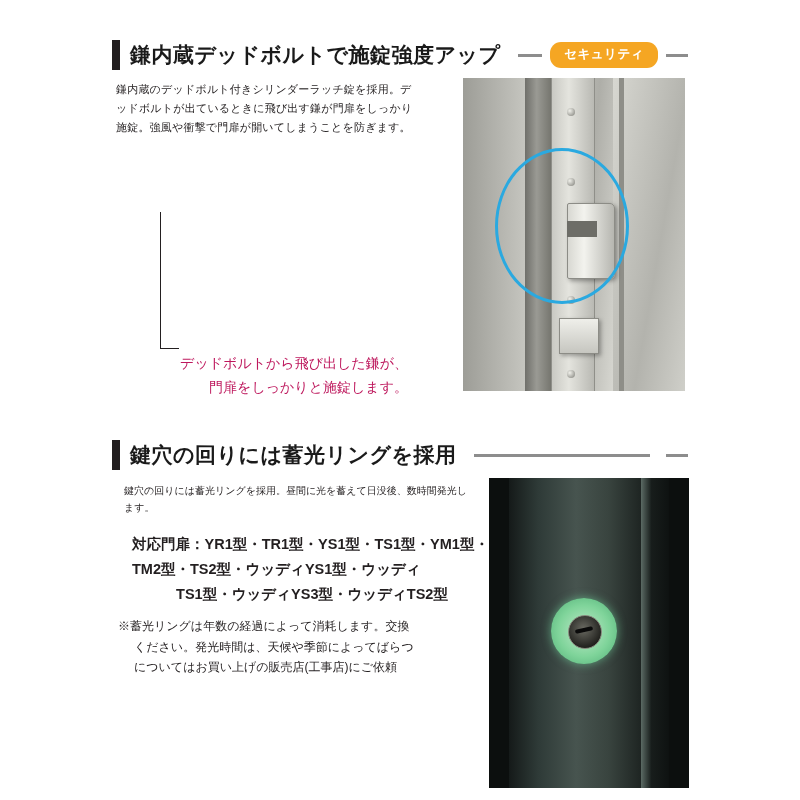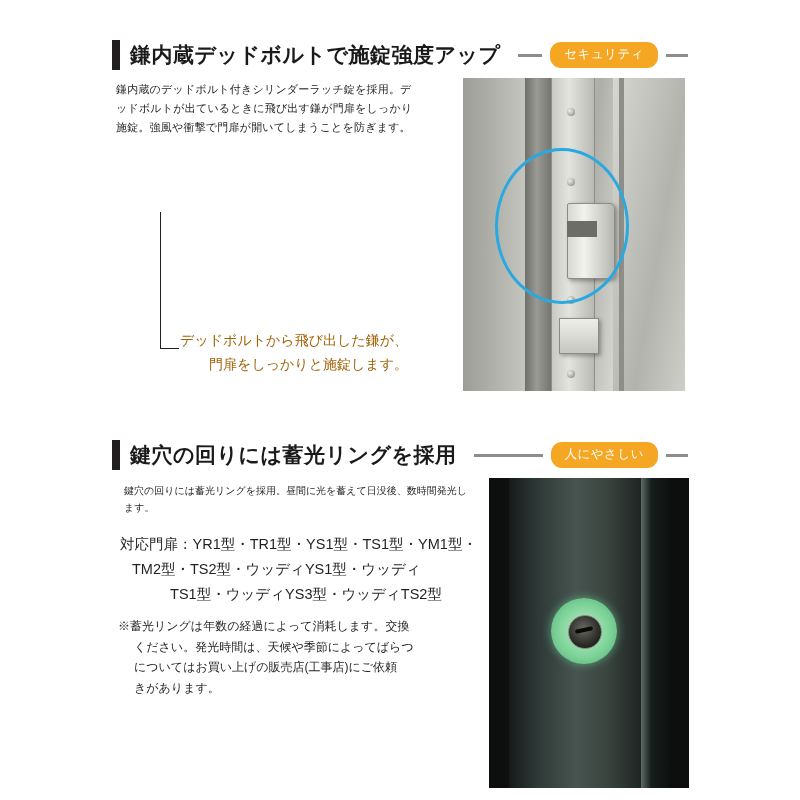--- a/index.html
+++ b/index.html
@@ -48,21 +48,21 @@
     flex: 1 1 auto;
     height: 3px;
     background: #8d8d8d;
     margin: 0 8px;
   }
   .head-badge {
     flex: 0 0 auto;
     background: #f5a623;
     color: #ffffff;
     font-size: 12.5px;
-    font-weight: normal;
+    font-weight: bold;
     border-radius: 11px;
     padding: 4px 14px 5px 14px;
     white-space: nowrap;
     letter-spacing: 0.5px;
   }
   .head-rule-after {
     flex: 0 0 auto;
     width: 22px;
     height: 3px;
     background: #8d8d8d;
@@ -155,24 +155,24 @@
     left: 32px; top: 70px;
     width: 128px; height: 150px;
     border: 3px solid #2aa9e0;
     border-radius: 50%;
   }
 
   
   .caption1 {
     position: absolute;
     left: 176px;
-    top: 329px;
+    top: 352px;
     font-size: 14px;
     line-height: 1.7;
-    color: #a16207;
+    color: #be185d;
     text-align: right;
     width: 232px;
   }
   .leader {
     position: absolute;
     border-left: 1px solid #231f20;
     border-bottom: 1px solid #231f20;
   }
 
   
@@ -224,29 +224,29 @@
   .s2-intro {
     position: absolute;
     left: 124px;
     top: 482px;
     width: 350px;
     font-size: 10px;
     line-height: 1.72;
   }
   .s2-models {
     position: absolute;
-    left: 120px;
+    left: 132px;
     top: 532px;
     width: 360px;
     font-size: 14.5px;
-    font-weight: normal;
+    font-weight: bold;
     line-height: 1.72;
     text-align: justify;
   }
-  .s2-models .l2 { display:block;margin-left:12px; }
+  .s2-models .l2 { display:block; }
   .s2-note {
     position: absolute;
     left: 118px;
     top: 604px;
     width: 366px;
     font-size: 12px;
     line-height: 1.72;
     margin-top: 12px;
   }
   .s2-note .hang {
@@ -291,37 +291,35 @@
     <div class="p1-ellipse"></div>
   </div>
 
   <div class="caption1">デッドボルトから飛び出した鎌が、門扉をしっかりと施錠します。</div>
   <div class="leader" style="left:160px; top:212px; width:18px; height:136px;"></div>
 
   <div class="section-head" style="top:438px;">
     <div class="head-bar-left"></div>
     <div class="head-title">鍵穴の回りには蓄光リングを採用</div>
     <div class="head-rule"></div>
-    <div class="head-badge">人にやさしい</div>
     <div class="head-rule-after"></div>
   </div>
 
   <div class="s2-intro">鍵穴の回りには蓄光リングを採用。昼間に光を蓄えて日没後、数時間発光します。</div>
 
   <div class="s2-models">
     <span>対応門扉：</span><span>YR1型・TR1型・YS1型・TS1型・YM1型・</span>
     <span class="l2">TM2型・TS2型・ウッディYS1型・ウッディ</span>
     <span class="l2" style="text-align:center;">TS1型・ウッディYS3型・ウッディTS2型</span>
   </div>
 
   <div class="s2-note">
     <span class="hang">※蓄光リングは年数の経過によって消耗します。交換</span>
     <span class="cont">ください。発光時間は、天候や季節によってばらつ</span>
     <span class="cont">についてはお買い上げの販売店(工事店)にご依頼</span>
-    <span class="cont">きがあります。</span>
   </div>
 
   <div class="photo2">
     <div class="p2-post"></div>
     <div class="p2-edge"></div>
     <div class="p2-ring"></div>
     <div class="p2-keyhole"></div>
     <div class="p2-slot"></div>
   </div>
 

